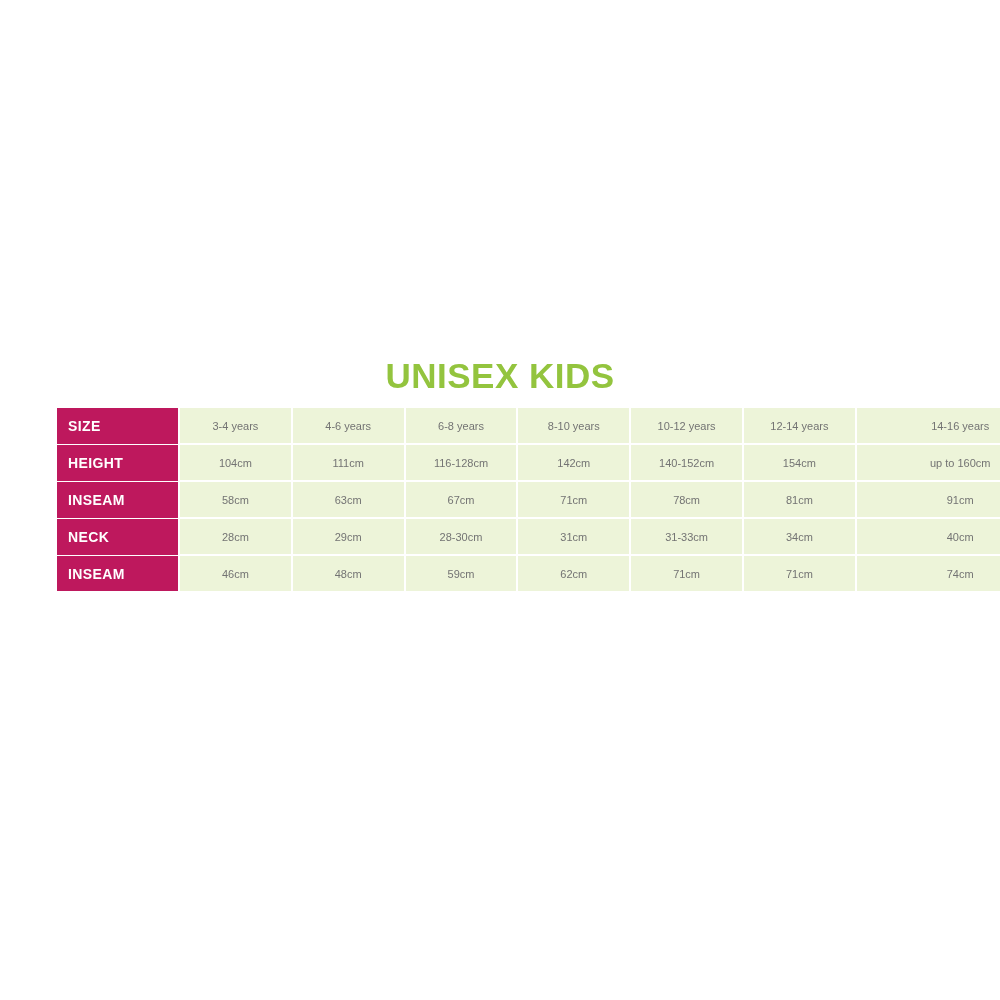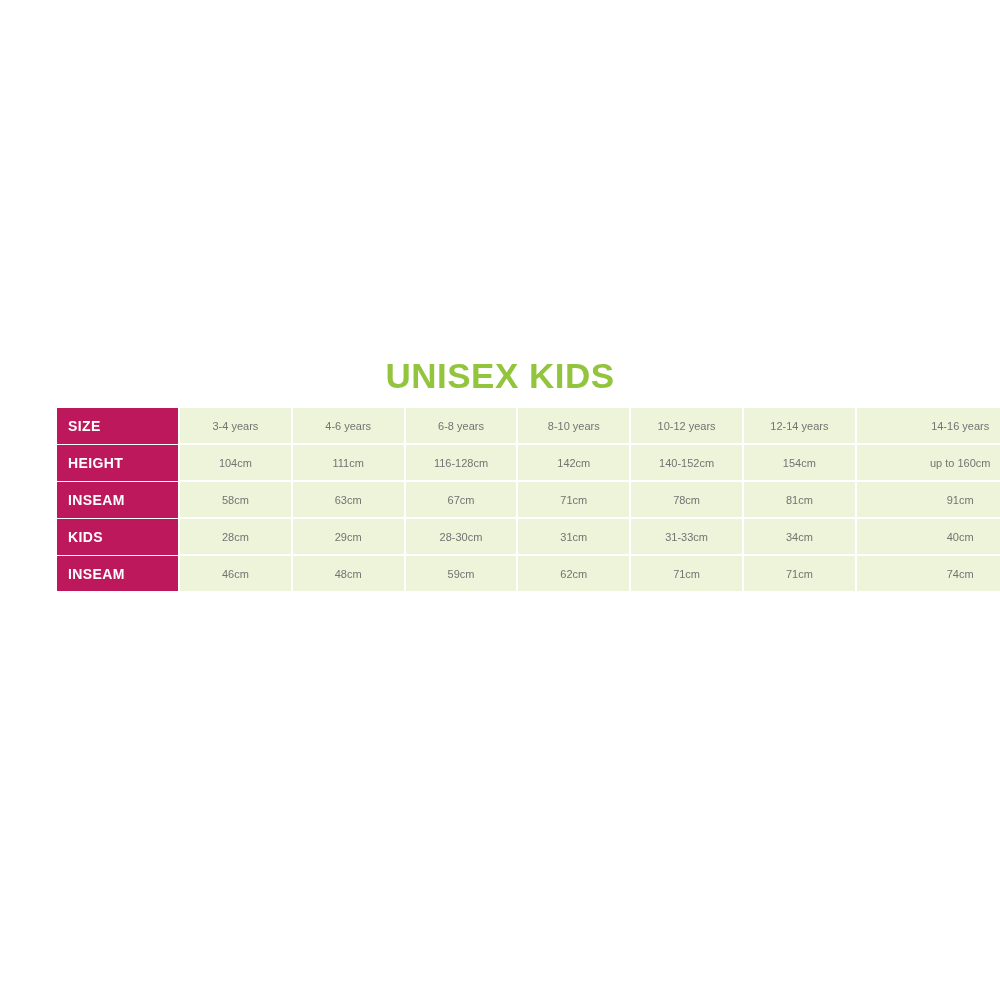--- a/index.html
+++ b/index.html
@@ -127,21 +127,21 @@
         <td class="data-cell">63cm</td>
         <td class="data-cell">67cm</td>
         <td class="data-cell">71cm</td>
         <td class="data-cell">78cm</td>
         <td class="data-cell">81cm</td>
         <td class="data-cell">91cm</td>
       </tr>
 
 
       <tr>
-        <td class="label-cell">KIDS</td>
+        <td class="label-cell">NECK</td>
         <td class="data-cell">28cm</td>
         <td class="data-cell">29cm</td>
         <td class="data-cell">28-30cm</td>
         <td class="data-cell">31cm</td>
         <td class="data-cell">31-33cm</td>
         <td class="data-cell">34cm</td>
         <td class="data-cell">40cm</td>
       </tr>
 
 

